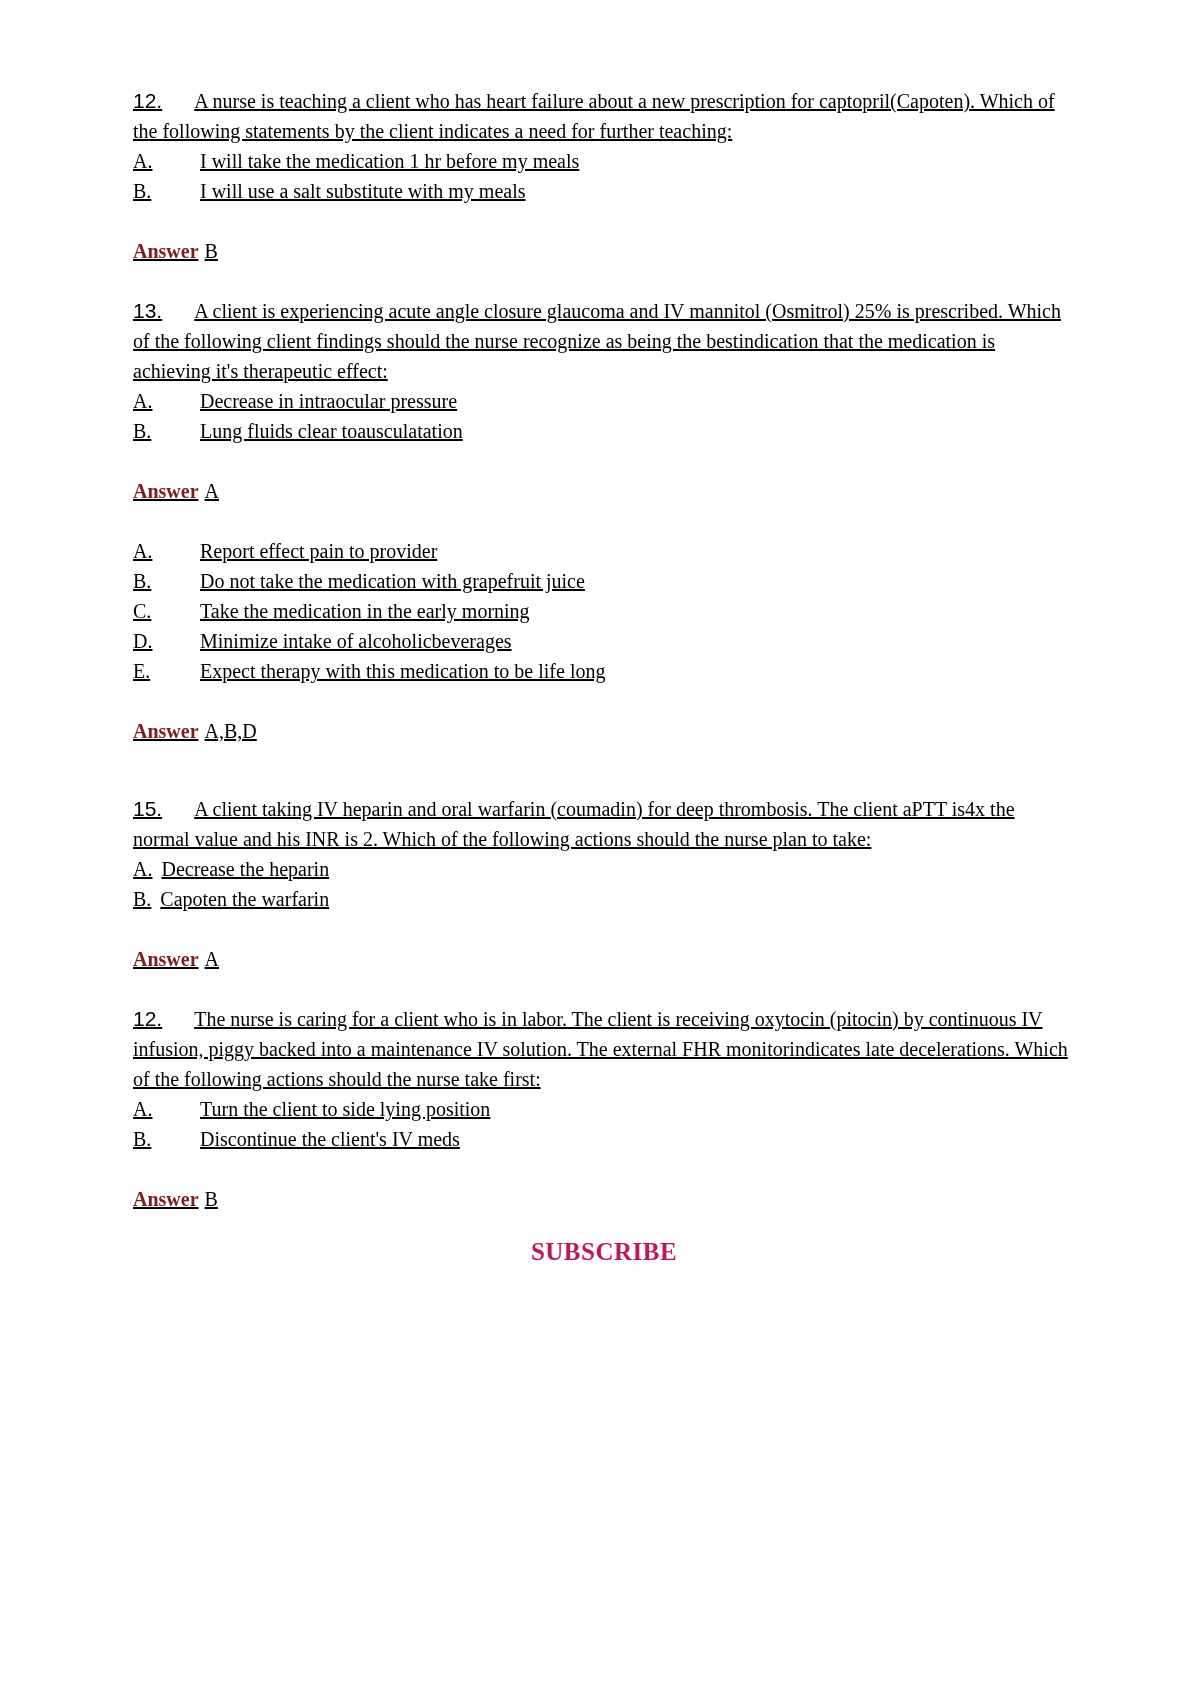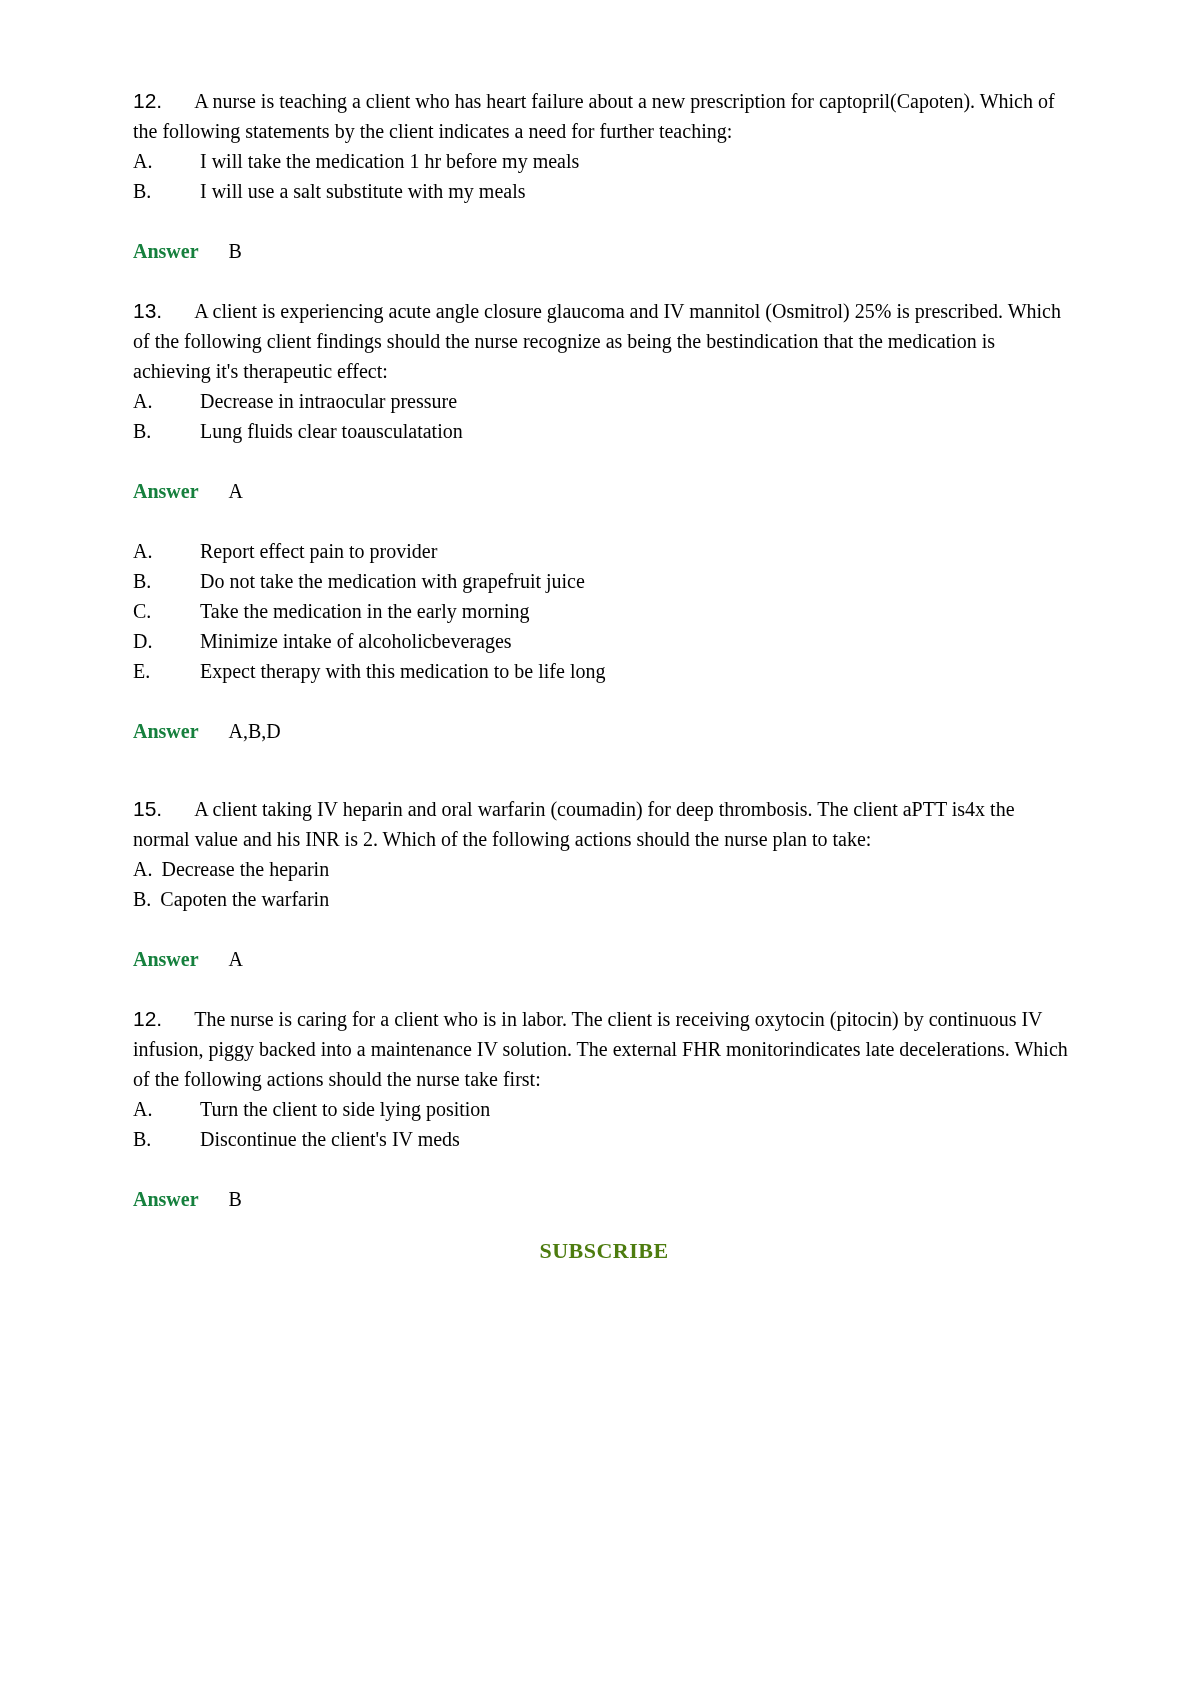--- a/index.html
+++ b/index.html
@@ -7,20 +7,21 @@
   body {
     width: 1192px;
     height: 1685px;
     overflow: hidden;
     font-family: "Liberation Serif", serif;
     color: #000000;
   }
   .page {
     width: 1192px;
     padding: 86px 117px 0 133px;
+    text-decoration: underline;
   }
   .question { margin-top: 30px; }
   .question.first { margin-top: 0; }
   .question.pre-gap-lg { margin-top: 48px; }
   .q-para {
     font-size: 20px;
     line-height: 30px;
   }
   .q-num {
     font-family: "Liberation Sans", sans-serif;
@@ -44,34 +45,34 @@
     margin-right: 9px;
     display: inline;
   }
   .option.inline .opt-text { display: inline; }
   .answer {
     margin-top: 30px;
     font-size: 20px;
     line-height: 30px;
   }
   .answer-label {
-    color: #15803d;
+    color: #7f1d1d;
     font-weight: bold;
-    margin-right: 30px;
+    margin-right: 6px;
   }
   .answer-value { color: #000000; }
   .footer {
     margin-top: 24px;
     text-align: center;
   }
   .subscribe {
     display: inline-block;
-    color: #4d7c0f;
+    color: #be185d;
     font-weight: bold;
-    font-size: 22px;
+    font-size: 25px;
     letter-spacing: 0.5px;
     text-decoration: none;
     cursor: pointer;
     font-family: "Liberation Serif", serif;
   }
 </style>
 </head>
 <body>
 
 <div class="page">

